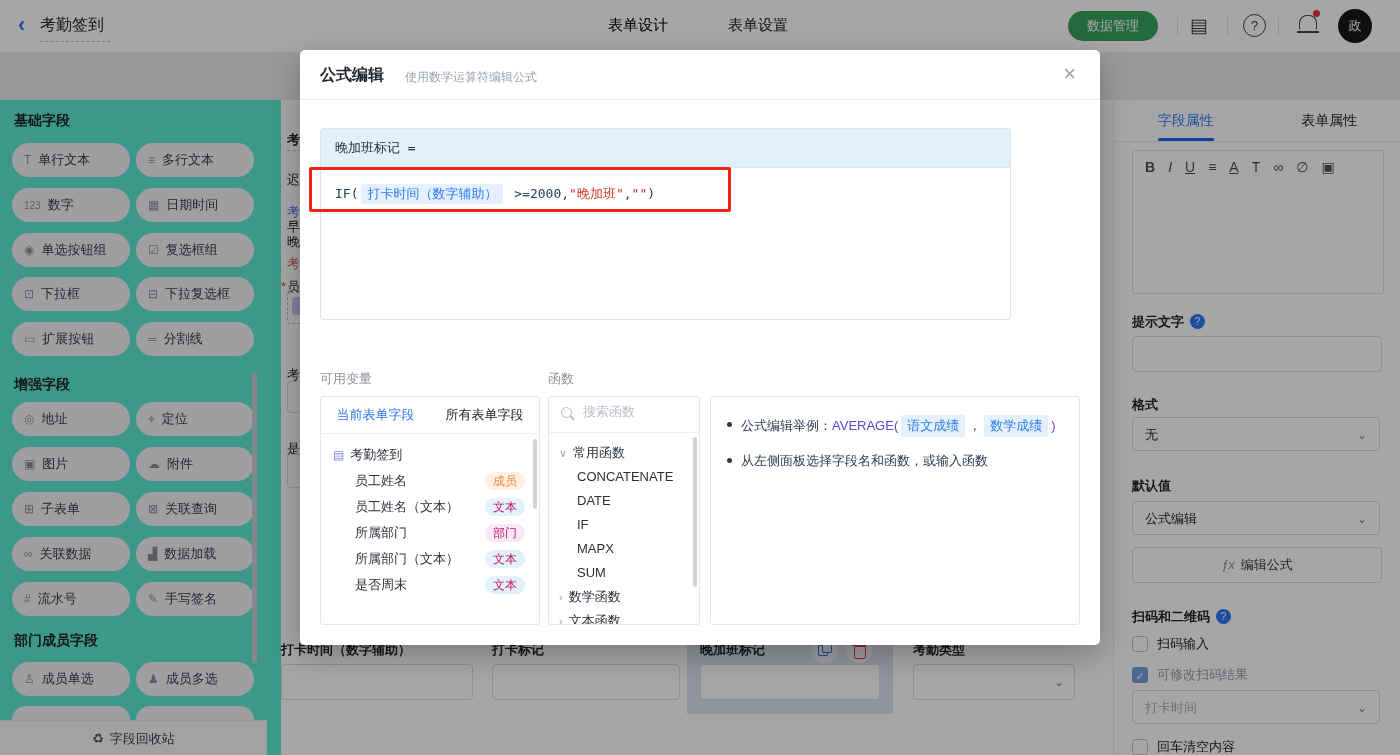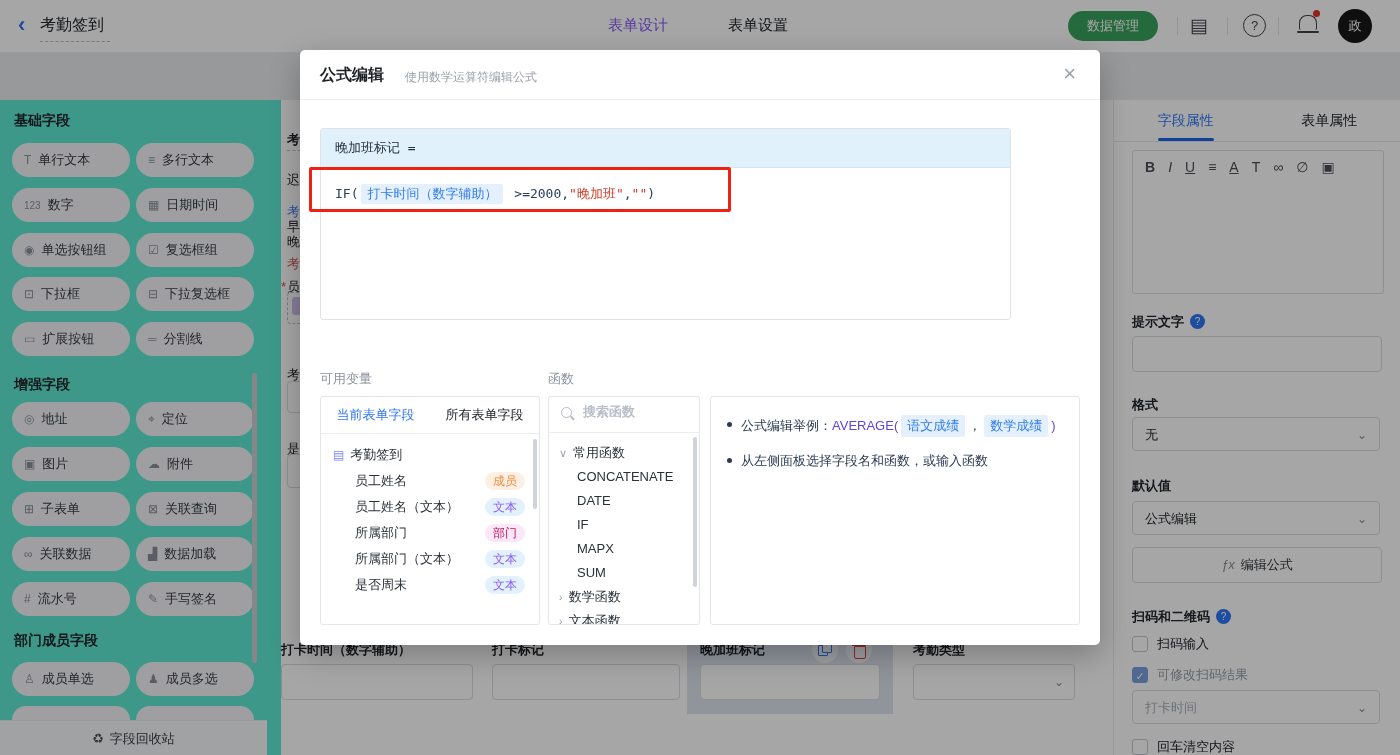--- a/index.html
+++ b/index.html
@@ -4,21 +4,21 @@
 <style>
   html,body{margin:0;padding:0;background:#555;}
   .stage{position:relative;width:1400px;height:755px;overflow:hidden;
     font-family:"Liberation Sans",sans-serif;background:#e9ebef;font-size:13px;color:#21252b;}
   
   .topbar{position:absolute;left:0;top:0;width:1400px;height:52px;background:#fff;border-bottom:1px solid #eceef1;}
   .back-chev{position:absolute;left:18px;top:12px;color:#2e77f6;font-size:22px;font-weight:bold;line-height:26px;cursor:pointer;}
   .doc-title{position:absolute;left:40px;top:15px;font-size:16px;color:#21252b;}
   .doc-title-underline{position:absolute;left:40px;top:41px;width:70px;border-bottom:1px dashed #b6bcc6;}
   .top-tab{position:absolute;top:16px;font-size:15px;cursor:pointer;}
-  .top-tab.active{color:#8b5cf6;}
+  .top-tab.active{color:#000000;}
   .pill-green{position:absolute;left:1068px;top:11px;height:30px;line-height:30px;padding:0 19px;border-radius:15px;background:#3aa45e;color:#fff;font-size:13px;cursor:pointer;}
   .v-div{position:absolute;top:17px;width:1px;height:18px;background:#e2e4e8;}
   .book-ic{position:absolute;left:1190px;top:14px;font-size:19px;color:#3f434a;cursor:pointer;line-height:24px;}
   .help-ic{position:absolute;left:1243px;top:14px;width:21px;height:21px;border:1.7px solid #3f434a;border-radius:50%;text-align:center;line-height:21px;font-size:13px;color:#3f434a;cursor:pointer;}
   .bell{position:absolute;left:1299px;top:15px;width:16px;height:14px;border:1.8px solid #3f434a;border-bottom:none;border-radius:8px 8px 2px 2px;cursor:pointer;}
   .bell::after{content:"";position:absolute;left:-3px;bottom:-3px;width:22px;height:2px;background:#3f434a;border-radius:1px;}
   .bell-dot{position:absolute;left:1313px;top:10px;width:7px;height:7px;border-radius:50%;background:#e2342c;}
   .avatar{position:absolute;left:1338px;top:9px;width:34px;height:34px;border-radius:50%;background:#17181a;color:#fff;text-align:center;line-height:34px;font-size:13px;cursor:pointer;}
   
   .subbar{position:absolute;left:0;top:52px;width:1400px;height:48px;}
@@ -95,28 +95,28 @@
   .panel{position:absolute;top:346px;border:1px solid #e2e5ea;border-radius:3px;background:#fff;box-sizing:border-box;overflow:hidden;}
   
   .var-tabs{display:flex;height:36px;border-bottom:1px solid #ebedf0;}
   .var-tab{flex:1;text-align:center;line-height:36px;font-size:13px;cursor:pointer;}
   .var-tab.active{color:#2e77f6;}
   .tree-row{position:relative;height:26px;line-height:26px;font-size:13px;color:#2b3138;cursor:pointer;white-space:nowrap;}
   .tree-row .ficon{color:#7a86ec;margin:0 6px 0 12px;font-size:12px;}
   .tree-row.field{padding-left:34px;}
   .badge{position:absolute;right:14px;top:4px;height:18px;line-height:18px;border-radius:9px;padding:0 8px;font-size:12px;}
   .badge.orange{background:#fdefe3;color:#f28b3b;}
-  .badge.blue{background:#e3f1fd;color:#8b5cf6;}
+  .badge.blue{background:#e3f1fd;color:#be185d;}
   .badge.pink{background:#fbe7f8;color:#be185d;}
   .mini-scroll{position:absolute;right:2px;width:4px;border-radius:2px;background:#d0d3d8;}
   
   .fn-search{position:relative;height:35px;border-bottom:1px solid #ebedf0;}
   .lens{position:absolute;left:12px;top:10px;width:9px;height:9px;border:1.6px solid #b6bcc5;border-radius:50%;}
   .lens::after{content:"";position:absolute;left:8px;top:9px;width:5px;height:1.6px;background:#b6bcc5;transform:rotate(45deg);}
-  .fn-search input{position:absolute;left:32px;top:6px;width:105px;border:none;outline:none;font-size:13px;color:#a16207;font-family:"Liberation Sans",sans-serif;font-weight:bold;}
+  .fn-search input{position:absolute;left:32px;top:6px;width:105px;border:none;outline:none;font-size:13px;color:#a16207;font-family:"Liberation Sans",sans-serif;}
   .fn-search input::placeholder{color:#b8bec7;}
   .fn-row{height:24px;line-height:24px;font-size:13px;color:#2b3138;cursor:pointer;white-space:nowrap;}
   .fn-row .chev{color:#9aa1aa;margin:0 6px 0 10px;font-size:11px;}
   .fn-row.item{padding-left:28px;}
   
   .tips{padding:18px 16px;color:#2b3a52;font-size:13px;line-height:1.5;}
   .tips .bullet{position:relative;padding-left:14px;margin-bottom:14px;}
   .tips .bullet::before{content:"";position:absolute;left:0;top:7px;width:5px;height:5px;border-radius:50%;background:#2b3a52;}
   .avg{color:#5b46d6;}
   .m-footer{position:absolute;right:20px;top:543px;display:flex;gap:16px;}

